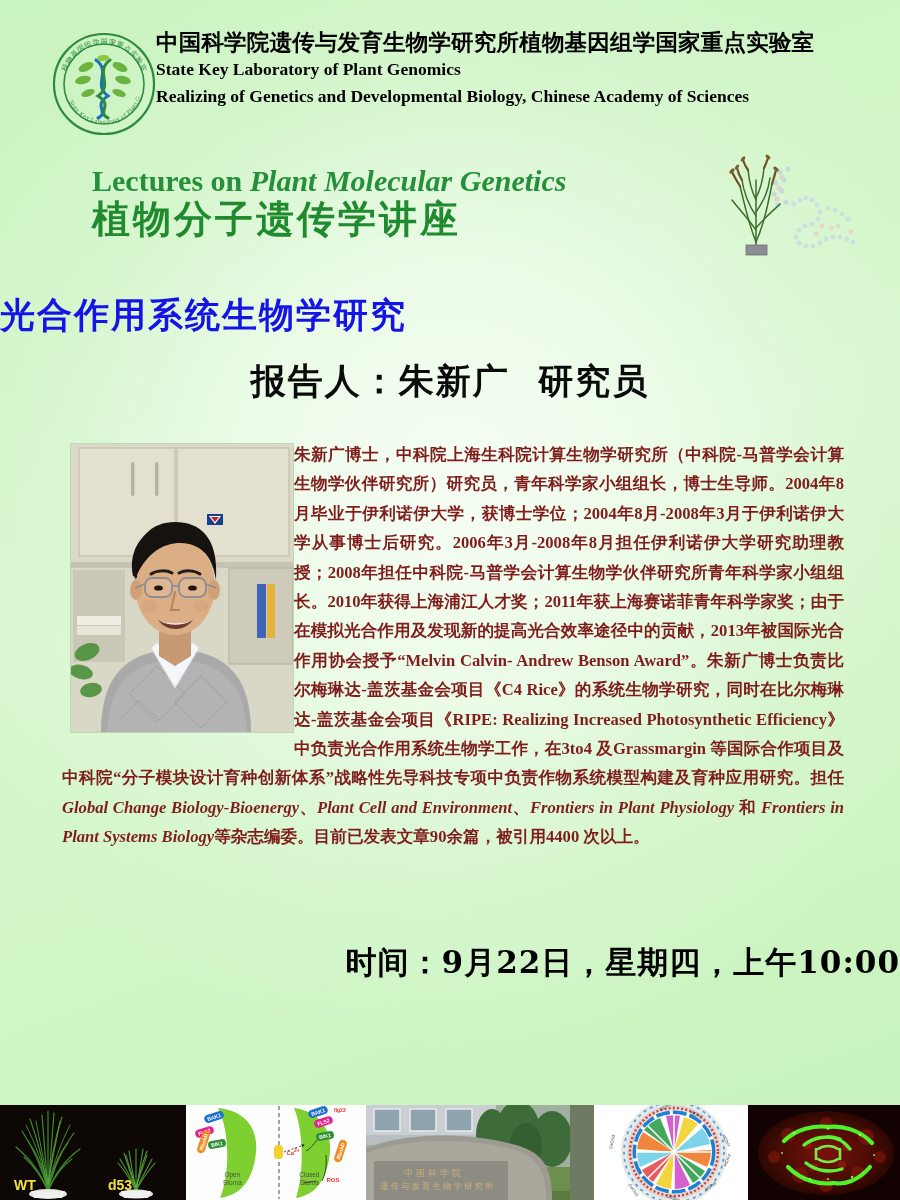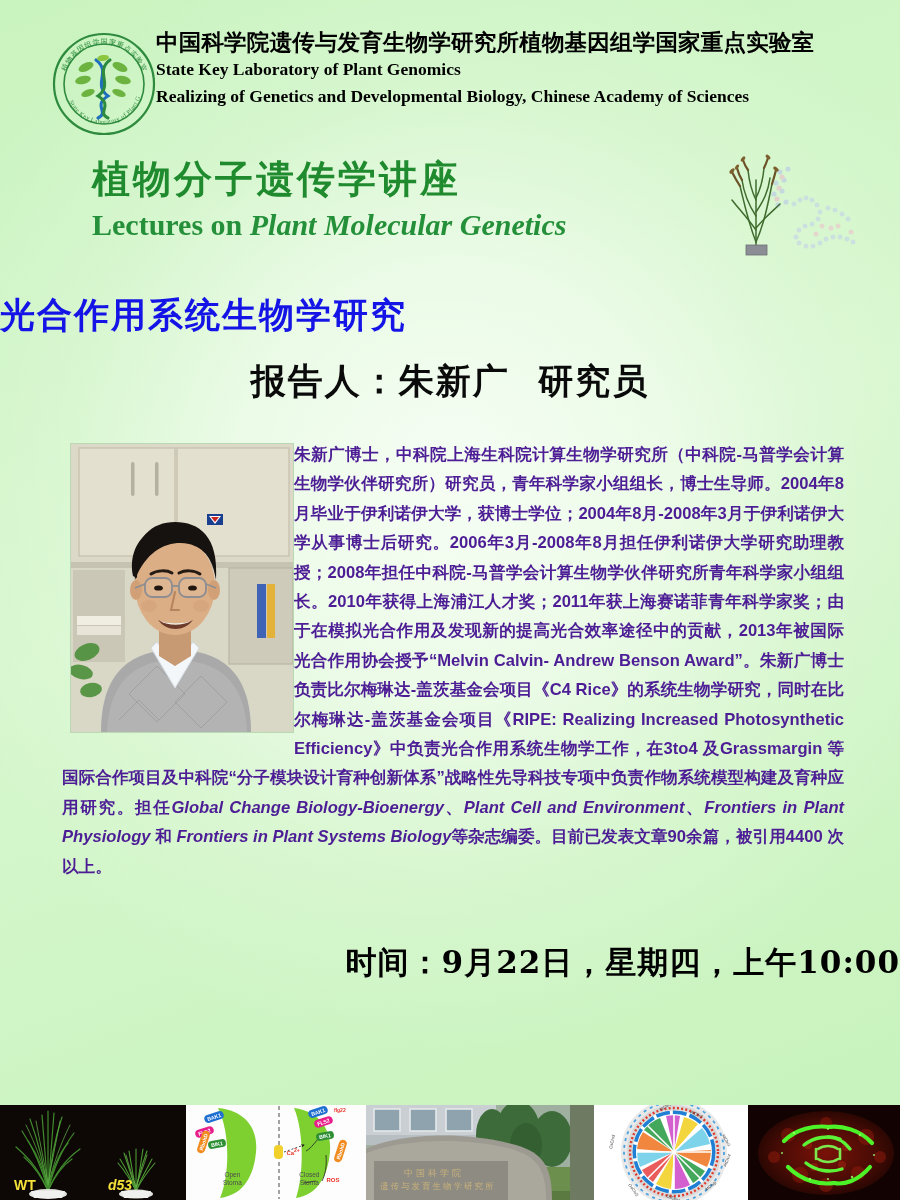--- a/index.html
+++ b/index.html
@@ -137,25 +137,25 @@
     left: 62px; top: 440px;
     width: 782px;
   }
   #bio-float {
     float: left;
     width: 232px;
     height: 296px;
   }
   .bio-p {
     margin: 0;
-    font-family: Liberation Sans, sans-serif;
+    font-family: Liberation Serif, serif;
     font-size: 16.6px;
     font-weight: bold;
     line-height: 29.4px;
-    color: #4c1d95;
+    color: #7f1d1d;
     text-align: justify;
     text-justify: inter-character;
     letter-spacing: 0px;
   }
   .bio-p .ital { font-style: italic; }
 
   
   #time-line, #place-line {
     position: absolute;
     left: 0;
@@ -274,24 +274,24 @@
     </div>
 
     <div id="header-text">
       <div class="hdr-cn">中国科学院遗传与发育生物学研究所植物基因组学国家重点实验室</div>
       <div class="hdr-en">State Key Laboratory of Plant Genomics</div>
       <div class="hdr-en">Realizing of Genetics and Developmental Biology, Chinese Academy of Sciences</div>
     </div>
   </div>
 
   <div id="series-block">
-    <div id="series-cn">植物分子遗传学讲座</div>
     <div id="series-en">
       <span>Lectures on </span><span class="ital">Plant Molecular Genetics</span>
     </div>
+    <div id="series-cn">植物分子遗传学讲座</div>
   </div>
 
   <div id="rice-decor">
     <svg viewBox="0 0 160 112" width="160" height="112">
 
       <g opacity="0.62">
         <g fill="#b9c8e8">
           <circle cx="62" cy="22" r="2.6"></circle>
             <circle cx="70" cy="19" r="2.6"></circle>
           <circle cx="58" cy="33" r="2.6"></circle>
@@ -506,21 +506,21 @@
             <path d="M136,86 C141,73 147,64 152,54"></path>
         </g>
         <g stroke="#79bf58" stroke-width="0.8" fill="none" stroke-linecap="round" opacity="0.85">
           <path d="M136,82 C132,70 129,60 126,50"></path>
             <path d="M136,82 C140,70 144,60 147,50"></path>
         </g>
         <ellipse cx="136" cy="89" rx="17" ry="4.6" fill="#e3e3e0"></ellipse>
         <path d="M121,86 L151,86 L148,93 L124,93 Z" fill="#f0f0ee"></path>
       </svg>
       <div class="fp-label" style="left:14px; top:72px; font-size:14px;">WT</div>
-      <div class="fp-label" style="left:108px; top:72px; font-size:14px; font-style:italic;">d53</div>
+      <div class="fp-label" style="left:108px; top:72px; font-size:14px; ">d53</div>
     </div>
 
     <div class="fpanel" id="fp-stomata">
       <svg viewBox="0 0 186 95" width="186" height="95">
         <rect width="186" height="95" fill="#fdfdfd"></rect>
 
         <line x1="93" y1="1" x2="93" y2="94" stroke="#8d8d8d" stroke-width="1.6" stroke-dasharray="4,3"></line>
 
         <path d="M32,3 C62,6 72,26 70,47 C68,70 58,90 34,93 C44,70 44,26 32,3 Z" fill="#7dd02f"></path>
         <path d="M88,3 C62,8 58,28 60,48 C62,70 70,90 88,93 Z" fill="#7dd02f" opacity="0"></path>

